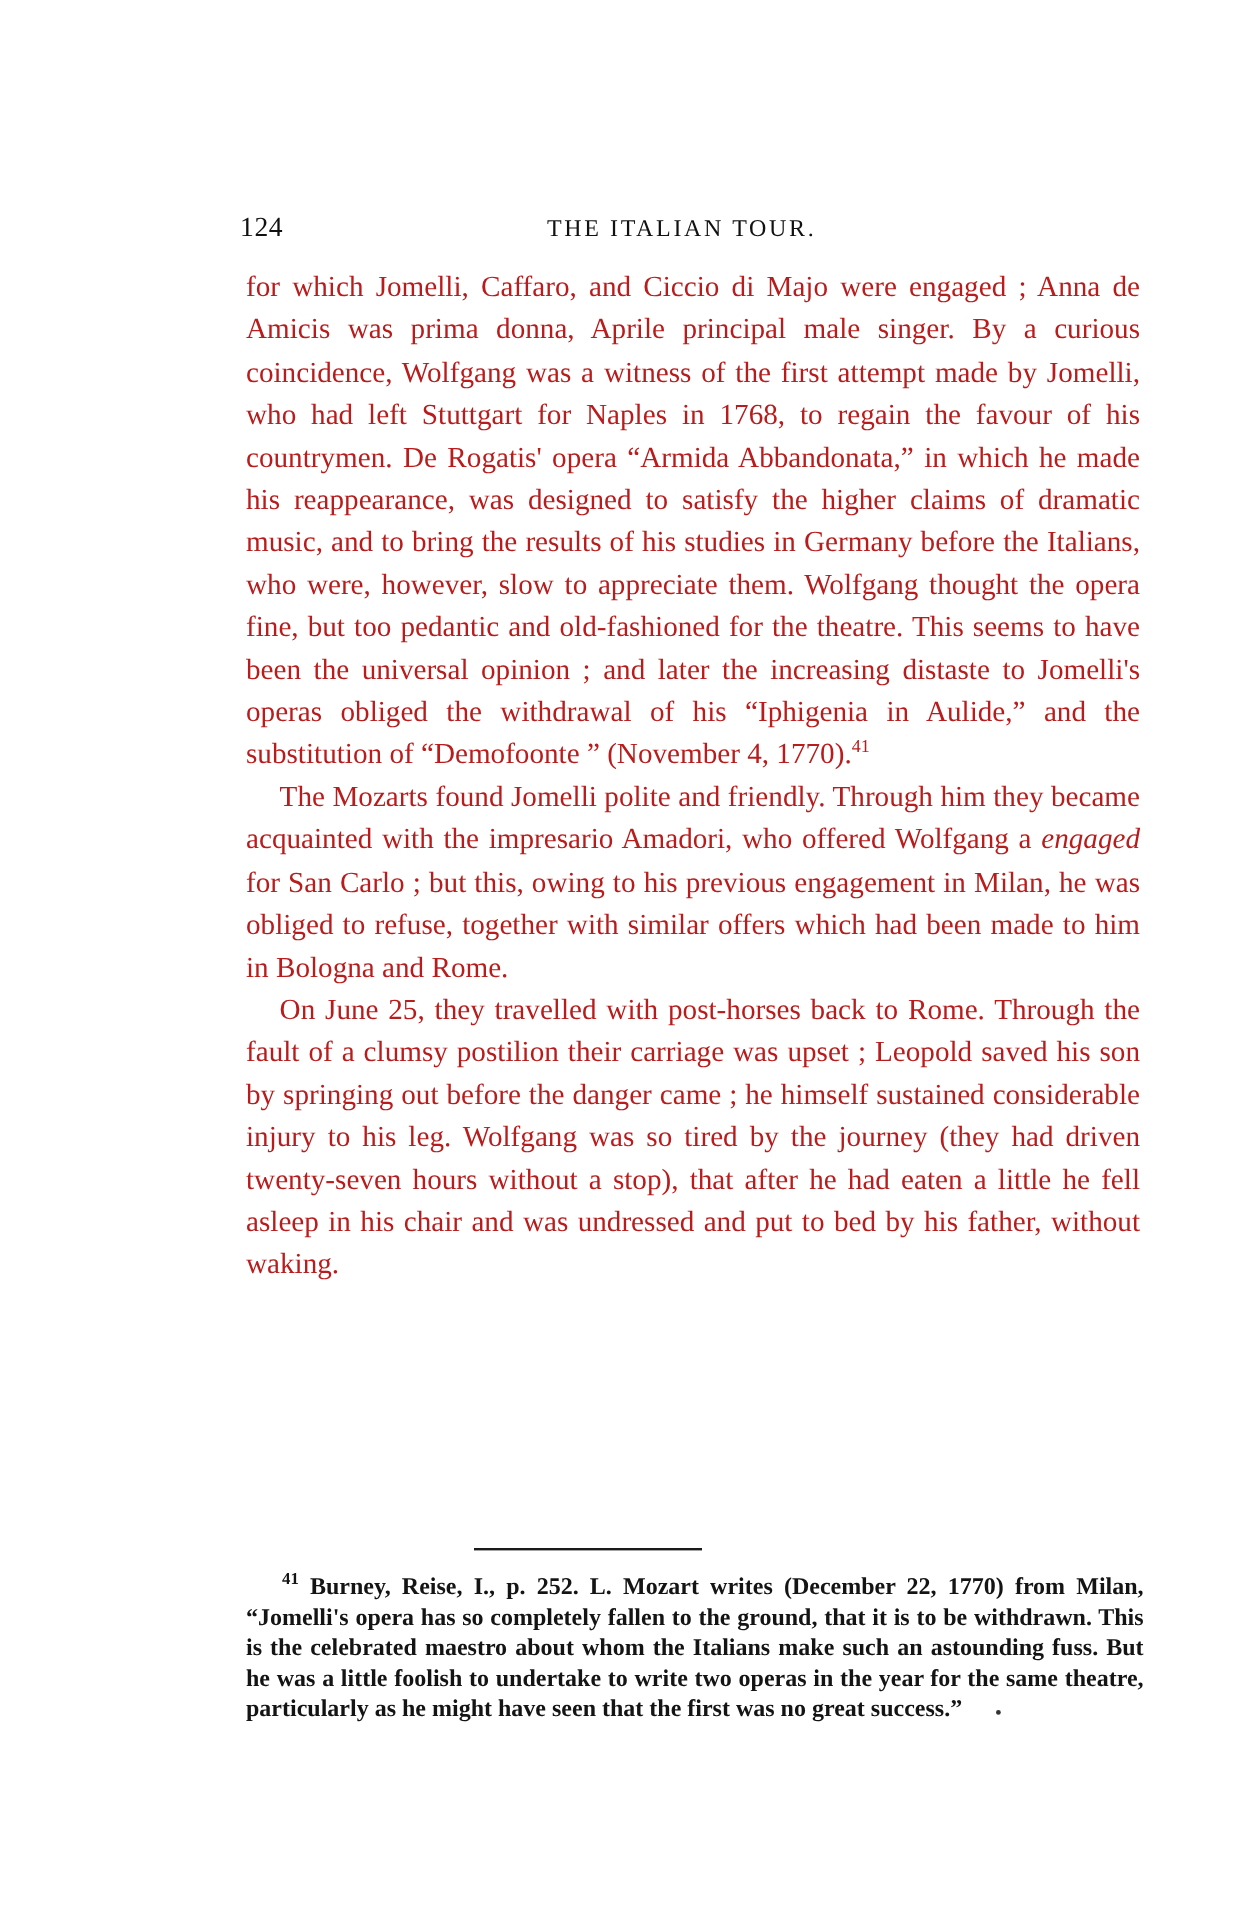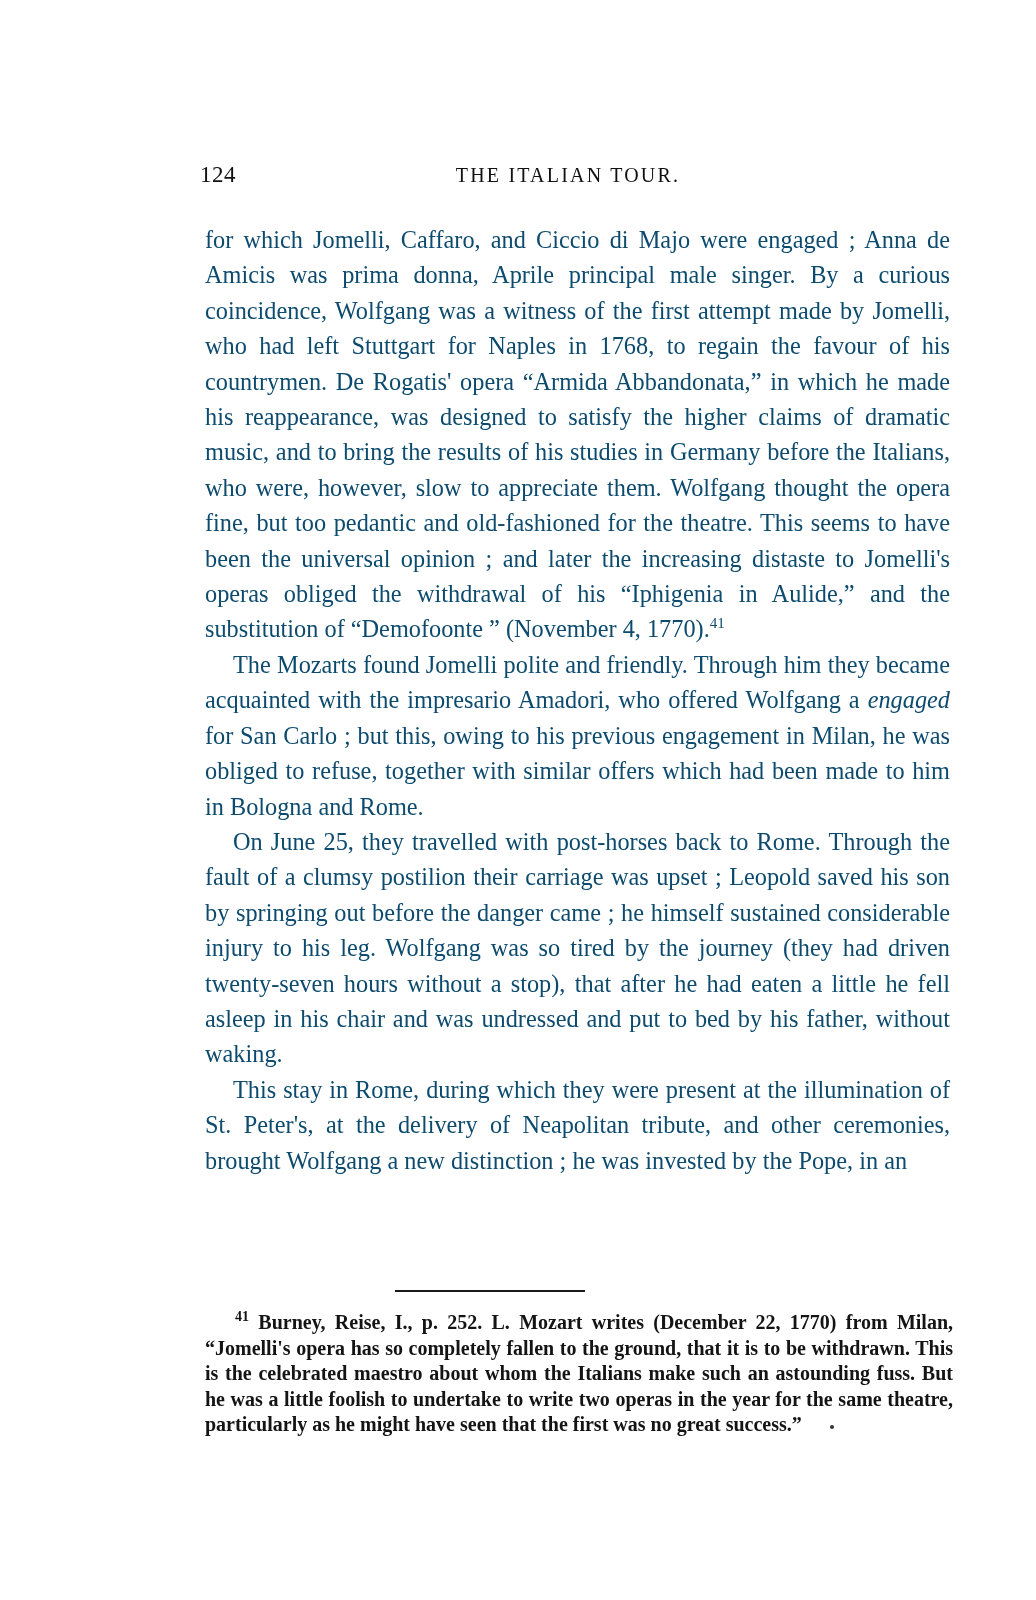--- a/index.html
+++ b/index.html
@@ -18,21 +18,21 @@
   .page {
     position: absolute;
     left: 0;
     top: 0;
     width: 1036px;
     height: 1600px;
   }
   .header {
     position: absolute;
     left: 200px;
-    top: 152px;
+    top: 168px;
     width: 760px;
     display: flex;
     align-items: baseline;
     justify-content: space-between;
   }
   .folio {
     font-family: "Liberation Serif", serif;
     font-size: 23px;
     letter-spacing: 0.5px;
     color: #111;
@@ -48,21 +48,21 @@
     margin-top: 12px;
   }
   .body-text {
     position: absolute;
     left: 205px;
     top: 222px;
     width: 745px;
     font-size: 24.3px;
     line-height: 35.4px;
     text-align: justify;
-    color: #0c4a6e;
+    color: #b91c1c;
   }
   .body-text p {
     margin: 0;
     text-indent: 0;
   }
   .body-text p.indent {
     text-indent: 28px;
   }
   .body-text i {
     font-style: italic;
@@ -117,21 +117,20 @@
 
   <div class="header">
     <span class="folio">124</span>
     <span class="running-title">THE ITALIAN TOUR.</span>
   </div>
 
   <div class="body-text">
     <p><span>for which Jomelli, Caffaro, and Ciccio di Majo were engaged ; Anna de Amicis was prima donna, Aprile principal male singer.  By a curious coincidence, Wolfgang was a witness of the first attempt made by Jomelli, who had left Stuttgart for Naples in 1768, to regain the favour of his countrymen. De Rogatis' opera “Armida Abbandonata,” in which he made his reappearance, was designed to satisfy the higher claims of dramatic music, and to bring the results of his studies in Germany before the Italians, who were, however, slow to appreciate them.   Wolfgang thought the opera fine, but too pedantic and old-fashioned for the theatre.   This seems to have been the universal opinion ; and later the increasing distaste to Jomelli's operas obliged the withdrawal of his “Iphigenia in Aulide,” and the substitution of “Demofoonte ” (November 4, 1770).</span><sup>41</sup></p>
     <p class="indent"><span>The Mozarts found Jomelli polite and friendly.   Through him they became acquainted with the impresario Amadori, who offered Wolfgang a </span><i>engaged</i><span> for San Carlo ; but this, owing to his previous engagement in Milan, he was obliged to refuse, together with similar offers which had been made to him in Bologna and Rome.</span></p>
     <p class="indent">On June 25, they travelled with post-horses back to Rome. Through the fault of a clumsy postilion their carriage was upset ; Leopold saved his son by springing out before the danger came ; he himself sustained considerable injury to his leg.   Wolfgang was so tired by the journey (they had driven twenty-seven hours without a stop), that after he had eaten a little he fell asleep in his chair and was undressed and put to bed by his father, without waking.</p>
-    <p class="indent">This stay in Rome, during which they were present at the illumination of St. Peter's, at the delivery of Neapolitan tribute, and other ceremonies, brought Wolfgang a new distinction ; he was invested by the Pope, in an</p>
   </div>
 
   <div class="rule"></div>
 
   <div class="footnote">
     <p><span class="fn-mark">41</span> <span>Burney, Reise, I., p. 252.   L. Mozart writes (December 22, 1770) from Milan, “Jomelli's opera has so completely fallen to the ground, that it is to be withdrawn.   This is the celebrated maestro about whom the Italians make such an astounding fuss.   But he was a little foolish to undertake to write two operas in the year for the same theatre, particularly as he might have seen that the first was no great success.”</span></p>
   </div>
 
   <div class="stray-dot"></div>
 

